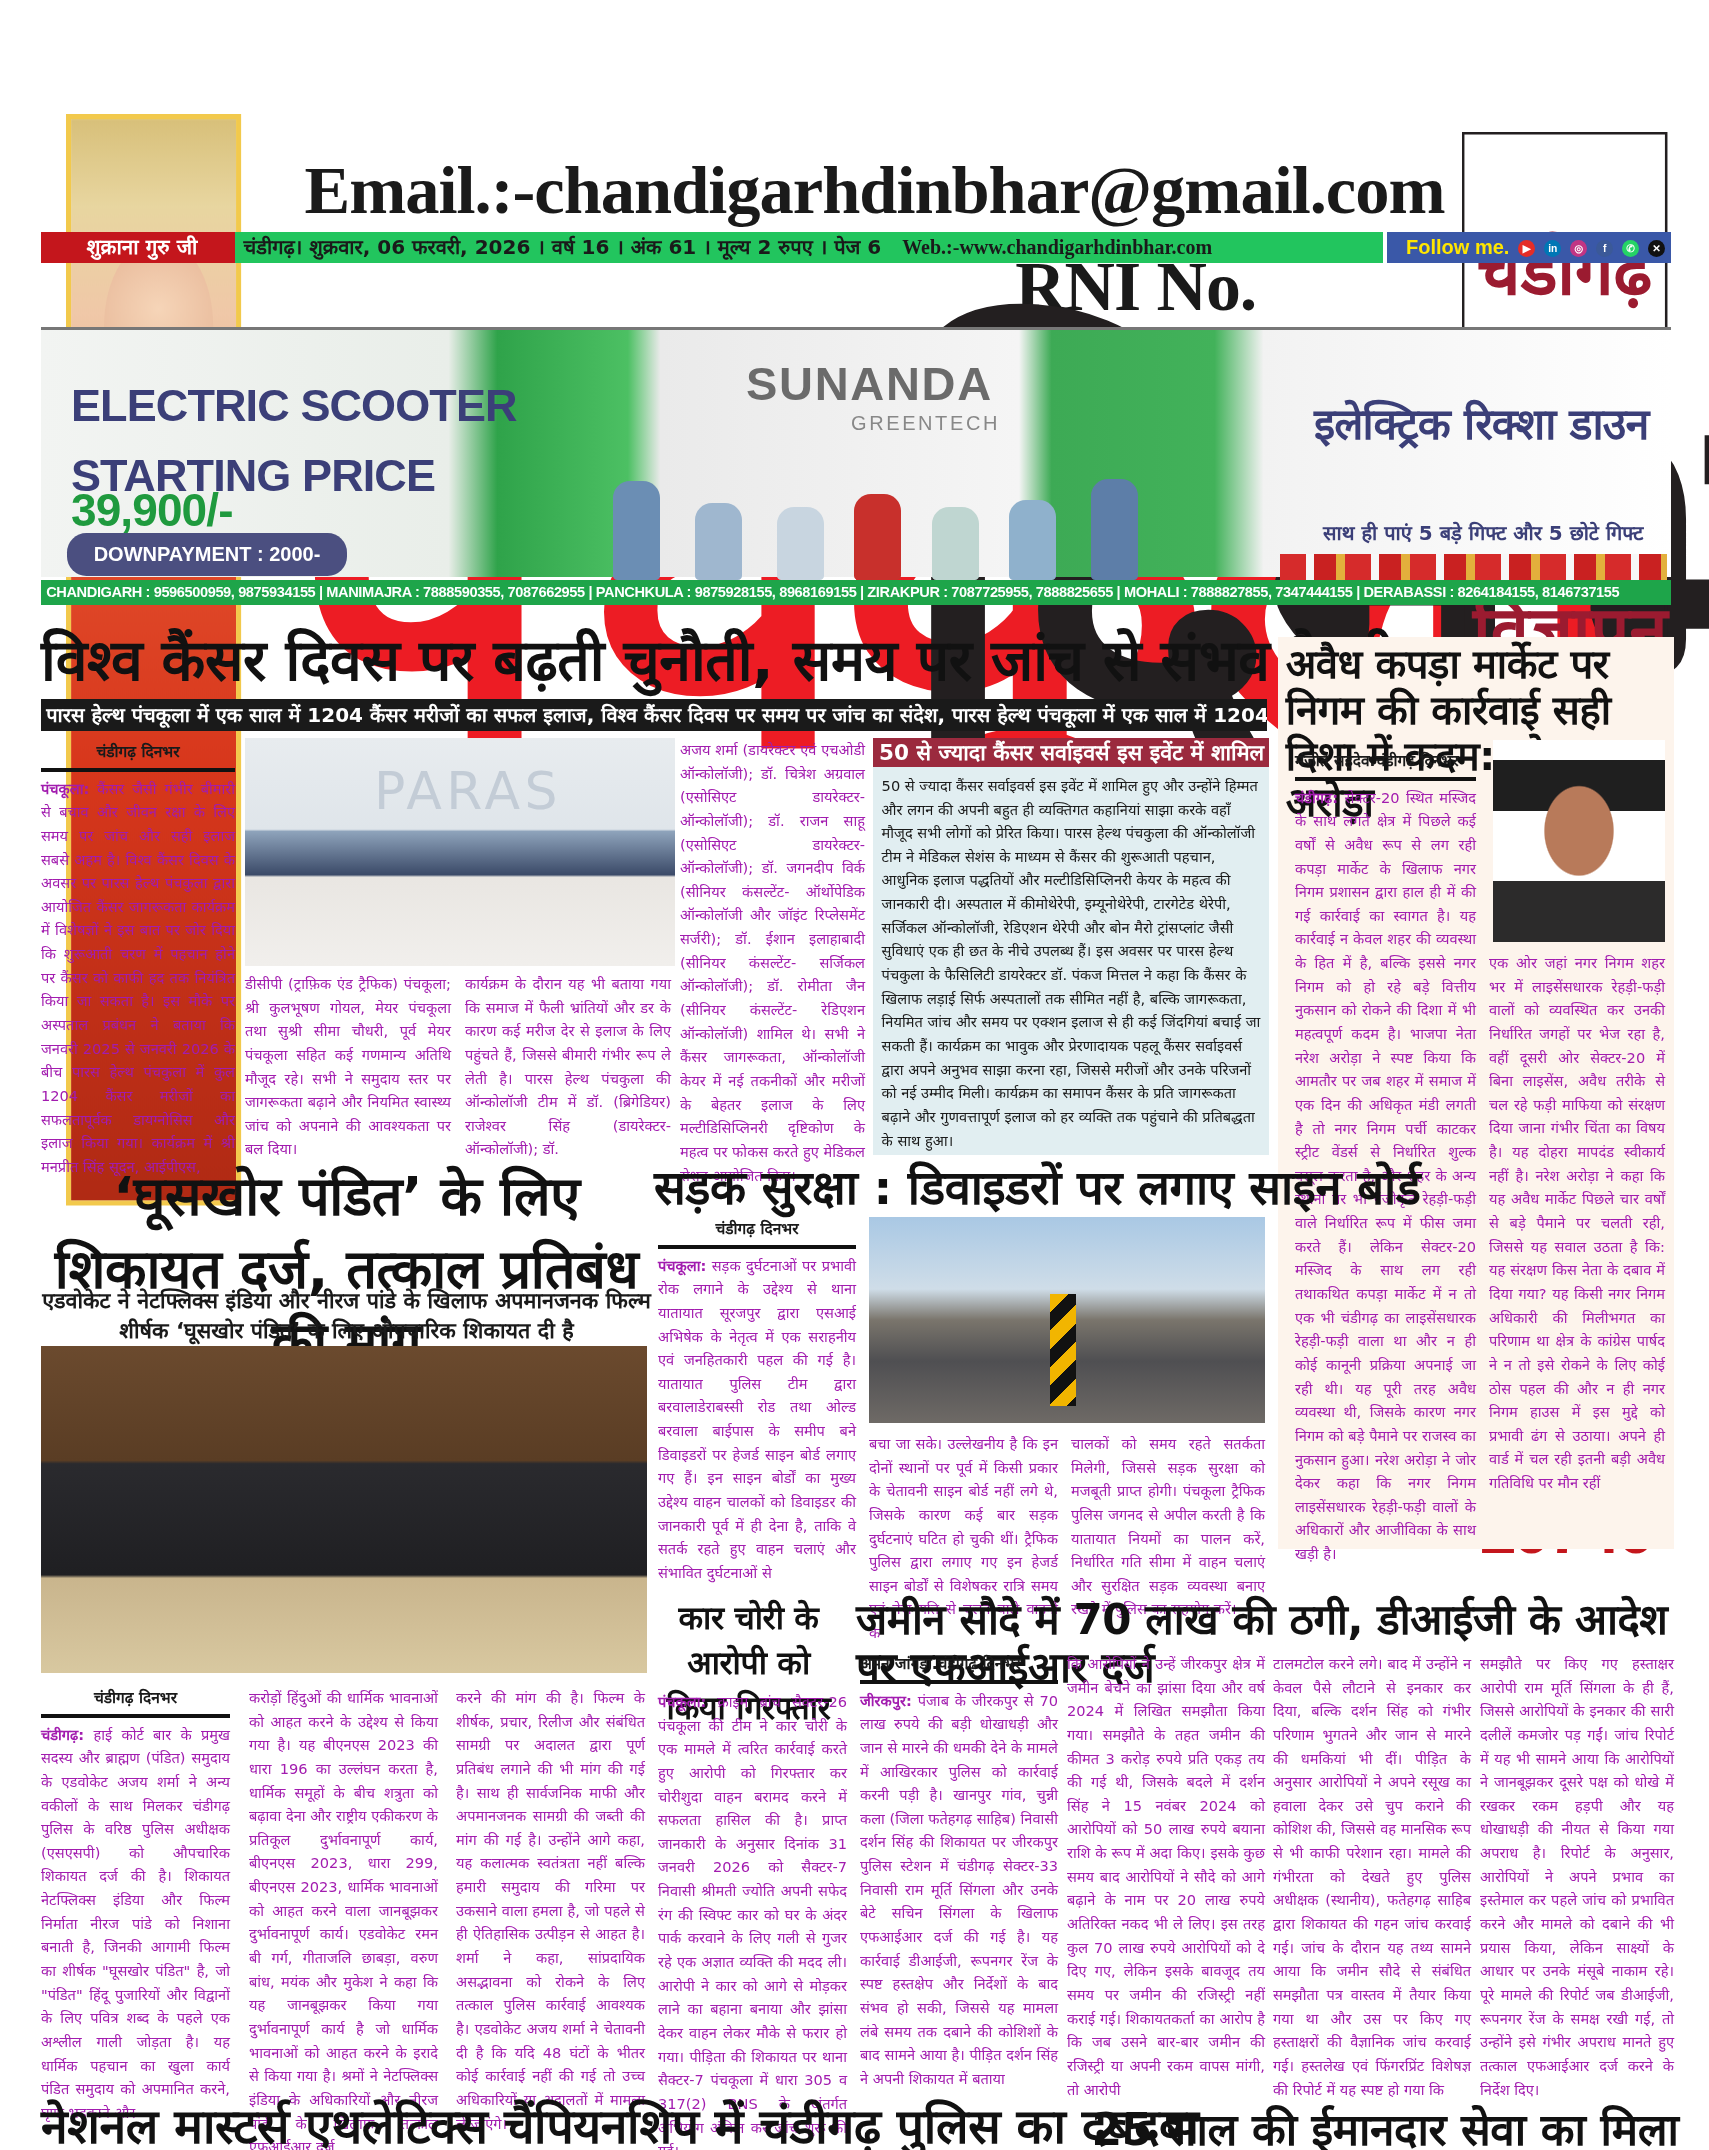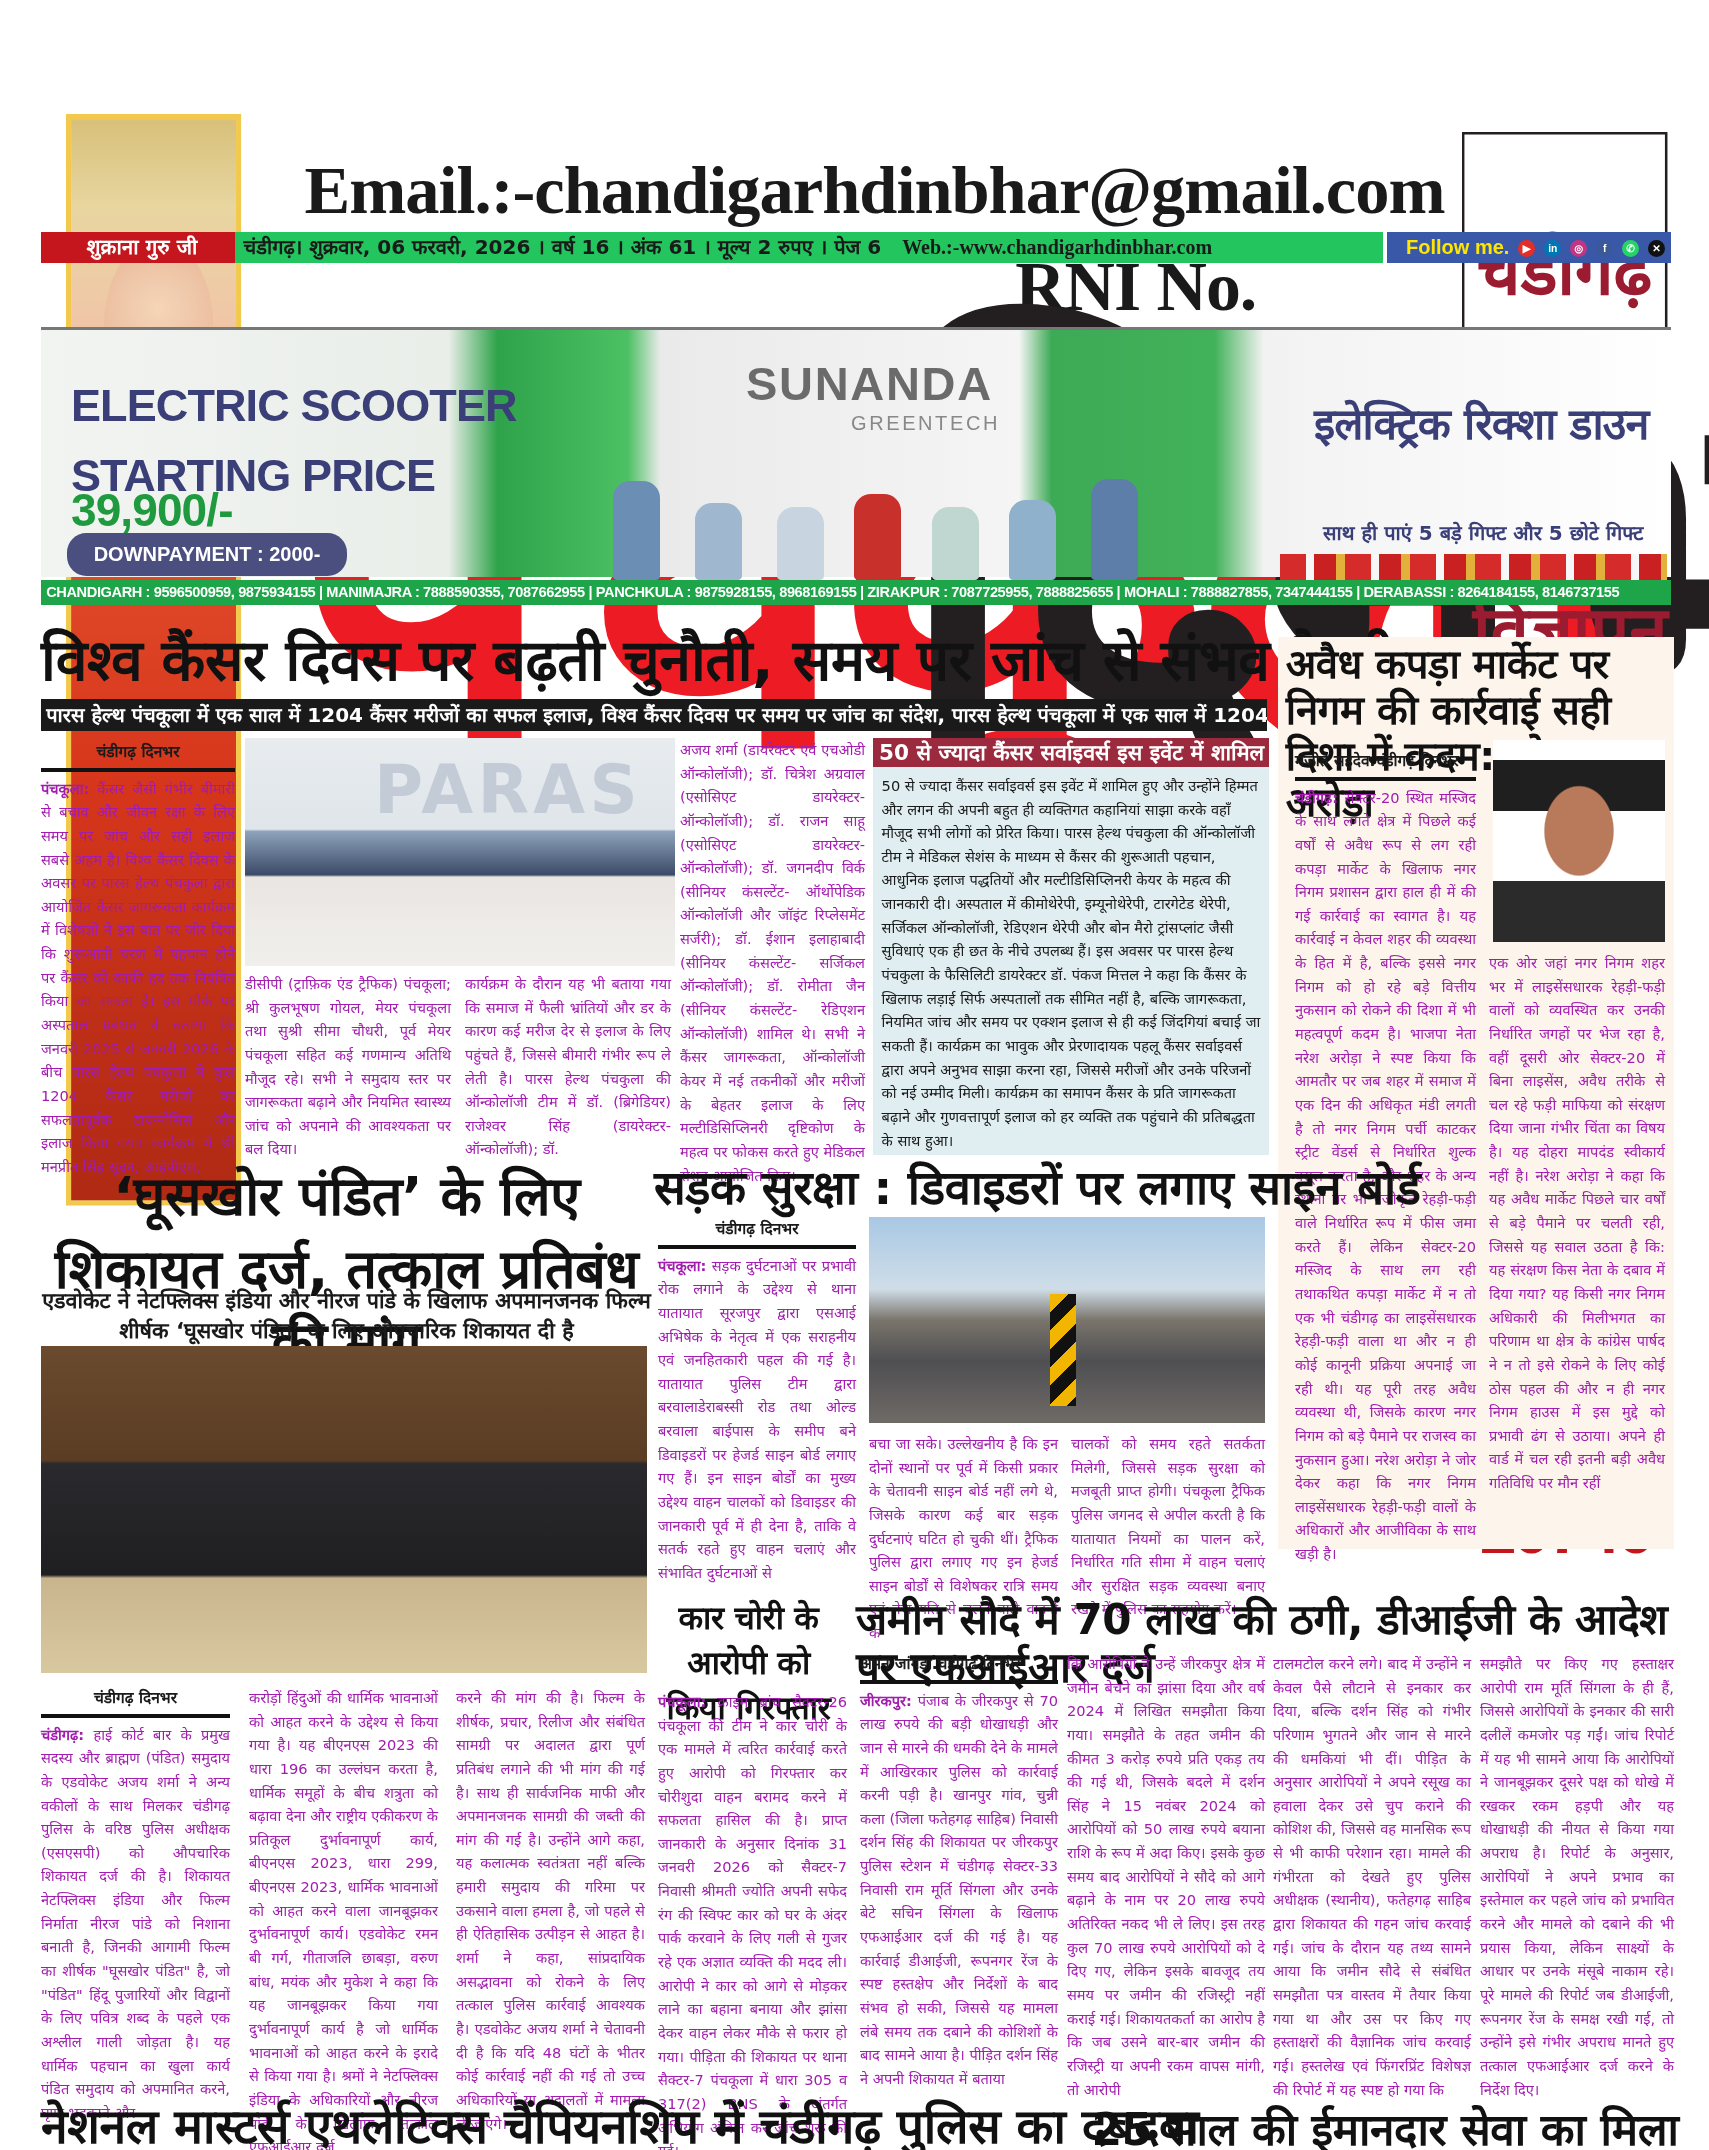--- a/index.html
+++ b/index.html
@@ -159,21 +159,21 @@
 
 <div id="cancer-headline" class="abs headline">विश्व कैंसर दिवस पर बढ़ती चुनौती, समय पर जांच से संभव है जीवन रक्षा</div>
 <div id="cancer-strap" class="abs">पारस हेल्थ पंचकूला में एक साल में 1204 कैंसर मरीजों का सफल इलाज, विश्व कैंसर दिवस पर समय पर जांच का संदेश, पारस हेल्थ पंचकूला में एक साल में 1204 मरीजों का इलाज</div>
 
 <div class="col" style="left:41px;top:740px;width:194px;">
   <div class="byline" style="text-align:center;margin-bottom:6px;">चंडीगढ़ दिनभर</div>
   <div class="rule" style="margin-bottom:4.3px"></div>
   <div class="body"><b>पंचकूला:</b> <span>कैंसर जैसी गंभीर बीमारी से बचाव और जीवन रक्षा के लिए समय पर जांच और सही इलाज सबसे अहम है। विश्व कैंसर दिवस के अवसर पर पारस हेल्थ पंचकुला द्वारा आयोजित कैंसर जागरूकता कार्यक्रम में विशेषज्ञों ने इस बात पर जोर दिया कि शुरूआती चरण में पहचान होने पर कैंसर को काफी हद तक नियंत्रित किया जा सकता है। इस मौके पर अस्पताल प्रबंधन ने बताया कि जनवरी 2025 से जनवरी 2026 के बीच पारस हेल्थ पंचकुला में कुल 1204 कैंसर मरीजों का सफलतापूर्वक डायग्नोसिस और इलाज किया गया। कार्यक्रम में श्री मनप्रीत सिंह सूदन, आईपीएस,</span></div>
 </div>
 <div id="cancer-photo" class="abs photo">
-  <div style="position:absolute;left:129px;top:13px;font-size:67px;font-weight:700;color:#c3ccd6;letter-spacing:4.3px;">PARAS</div>
+  <div style="position:absolute;left:129px;top:23px;font-size:52px;font-weight:400;color:#c3ccd6;letter-spacing:4.3px;">PARAS</div>
 </div>
 <div class="col body" style="left:245px;top:972px;width:206px;">डीसीपी (ट्राफ़िक एंड ट्रैफिक) पंचकूला; श्री कुलभूषण गोयल, मेयर पंचकूला तथा सुश्री सीमा चौधरी, पूर्व मेयर पंचकूला सहित कई गणमान्य अतिथि मौजूद रहे। सभी ने समुदाय स्तर पर जागरूकता बढ़ाने और नियमित स्वास्थ्य जांच को अपनाने की आवश्यकता पर बल दिया।</div>
 <div class="col body" style="left:465px;top:972px;width:206px;">कार्यक्रम के दौरान यह भी बताया गया कि समाज में फैली भ्रांतियों और डर के कारण कई मरीज देर से इलाज के लिए पहुंचते हैं, जिससे बीमारी गंभीर रूप ले लेती है। पारस हेल्थ पंचकुला की ऑन्कोलॉजी टीम में डॉ. (ब्रिगेडियर) राजेश्वर सिंह (डायरेक्टर- ऑन्कोलॉजी); डॉ.</div>
 <div class="col body" style="left:680px;top:738px;width:185px;">अजय शर्मा (डायरेक्टर एवं एचओडी ऑन्कोलॉजी); डॉ. चित्रेश अग्रवाल (एसोसिएट डायरेक्टर- ऑन्कोलॉजी); डॉ. राजन साहू (एसोसिएट डायरेक्टर- ऑन्कोलॉजी); डॉ. जगनदीप विर्क (सीनियर कंसल्टेंट- ऑर्थोपेडिक ऑन्कोलॉजी और जॉइंट रिप्लेसमेंट सर्जरी); डॉ. ईशान इलाहाबादी (सीनियर कंसल्टेंट- सर्जिकल ऑन्कोलॉजी); डॉ. रोमीता जैन (सीनियर कंसल्टेंट- रेडिएशन ऑन्कोलॉजी) शामिल थे। सभी ने कैंसर जागरूकता, ऑन्कोलॉजी केयर में नई तकनीकों और मरीजों के बेहतर इलाज के लिए मल्टीडिसिप्लिनरी दृष्टिकोण के महत्व पर फोकस करते हुए मेडिकल सेशन आयोजित किए।</div>
 <div id="cancer-sidebox" class="abs">
   <div id="cancer-sidebox-title">50 से ज्यादा कैंसर सर्वाइवर्स इस इवेंट में शामिल हुए</div>
   <div id="cancer-sidebox-body">50 से ज्यादा कैंसर सर्वाइवर्स इस इवेंट में शामिल हुए और उन्होंने हिम्मत और लगन की अपनी बहुत ही व्यक्तिगत कहानियां साझा करके वहाँ मौजूद सभी लोगों को प्रेरित किया। पारस हेल्थ पंचकुला की ऑन्कोलॉजी टीम ने मेडिकल सेशंस के माध्यम से कैंसर की शुरूआती पहचान, आधुनिक इलाज पद्धतियों और मल्टीडिसिप्लिनरी केयर के महत्व की जानकारी दी। अस्पताल में कीमोथेरेपी, इम्यूनोथेरेपी, टारगेटेड थेरेपी, सर्जिकल ऑन्कोलॉजी, रेडिएशन थेरेपी और बोन मैरो ट्रांसप्लांट जैसी सुविधाएं एक ही छत के नीचे उपलब्ध हैं। इस अवसर पर पारस हेल्थ पंचकुला के फैसिलिटी डायरेक्टर डॉ. पंकज मित्तल ने कहा कि कैंसर के खिलाफ लड़ाई सिर्फ अस्पतालों तक सीमित नहीं है, बल्कि जागरूकता, नियमित जांच और समय पर एक्शन इलाज से ही कई जिंदगियां बचाई जा सकती हैं। कार्यक्रम का भावुक और प्रेरणादायक पहलू कैंसर सर्वाइवर्स द्वारा अपने अनुभव साझा करना रहा, जिससे मरीजों और उनके परिजनों को नई उम्मीद मिली। कार्यक्रम का समापन कैंसर के प्रति जागरूकता बढ़ाने और गुणवत्तापूर्ण इलाज को हर व्यक्ति तक पहुंचाने की प्रतिबद्धता के साथ हुआ।</div>
 </div>
 
 <div id="aroda-box" class="abs">

